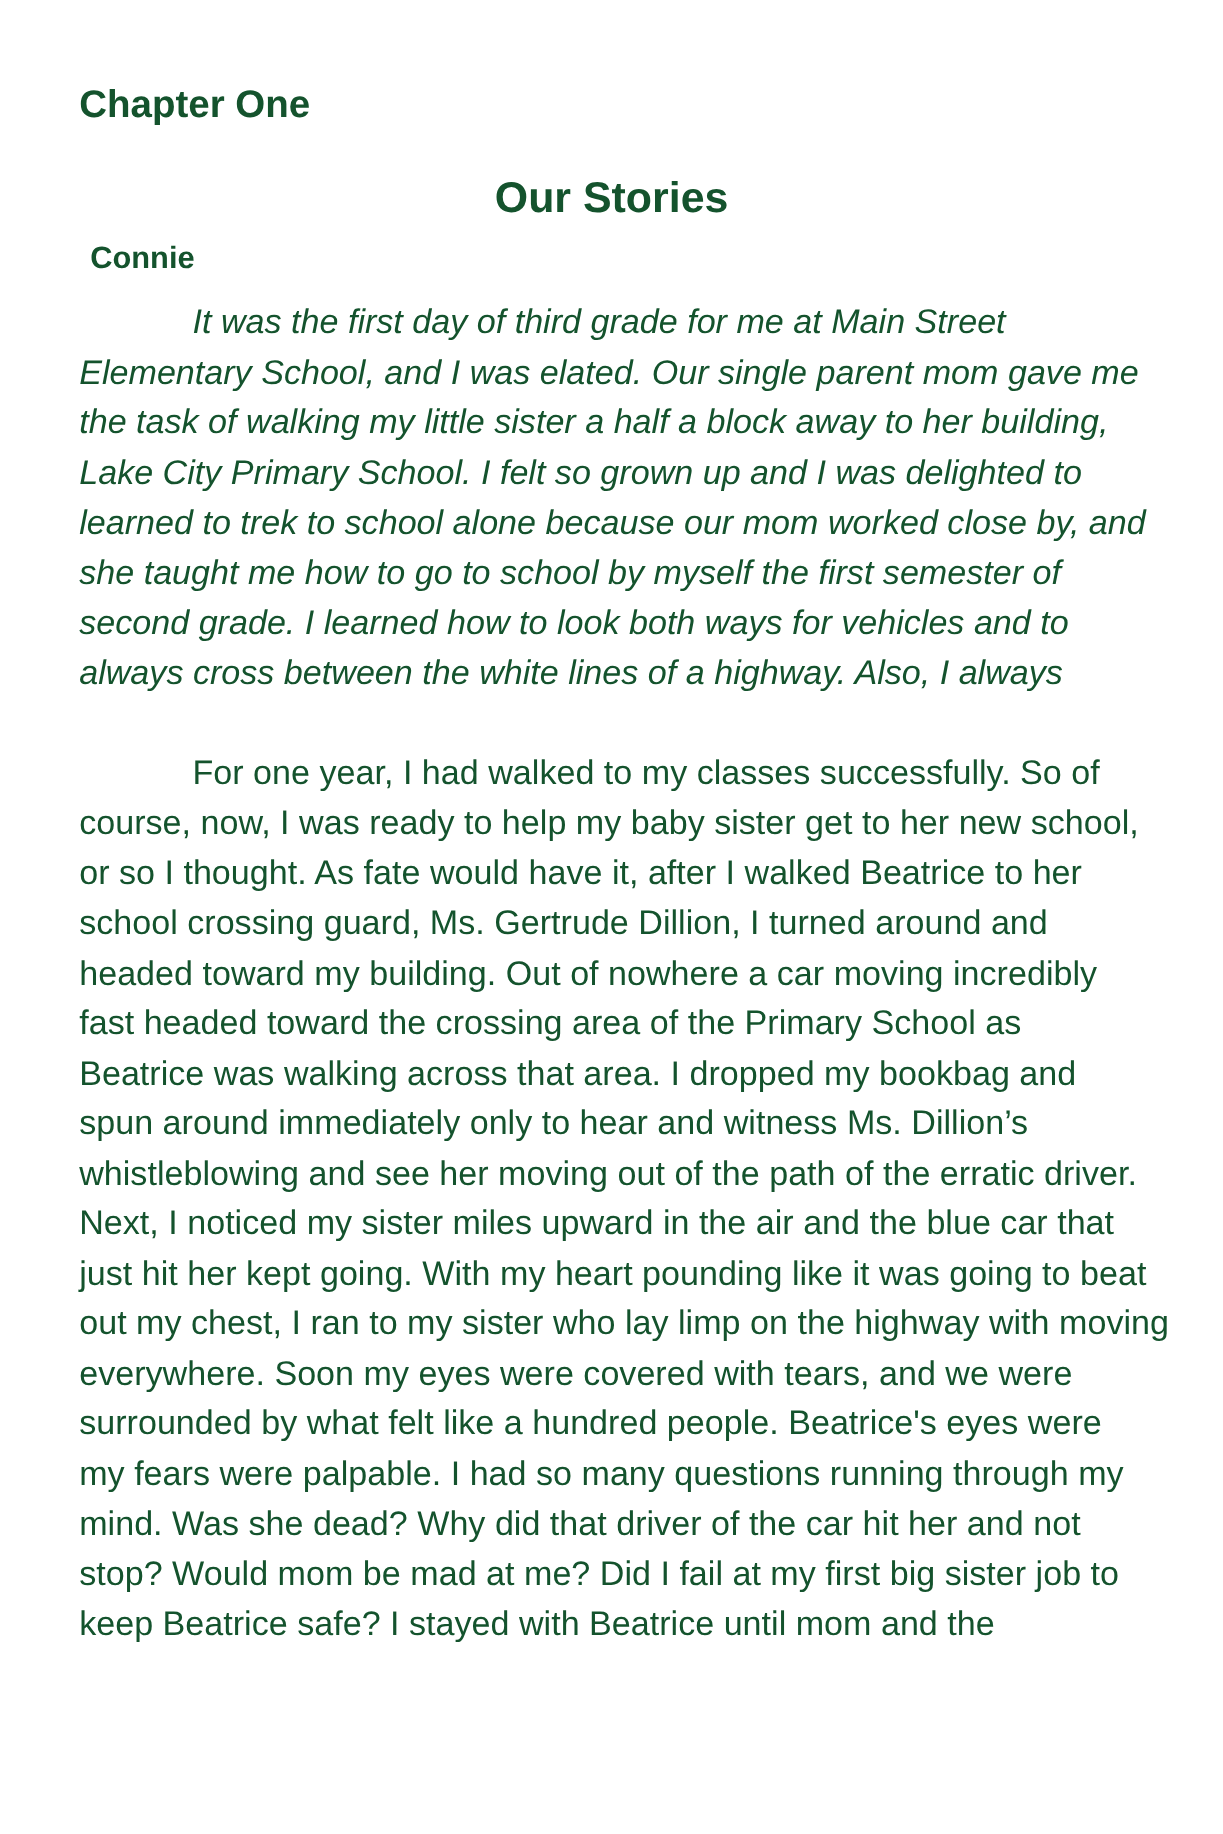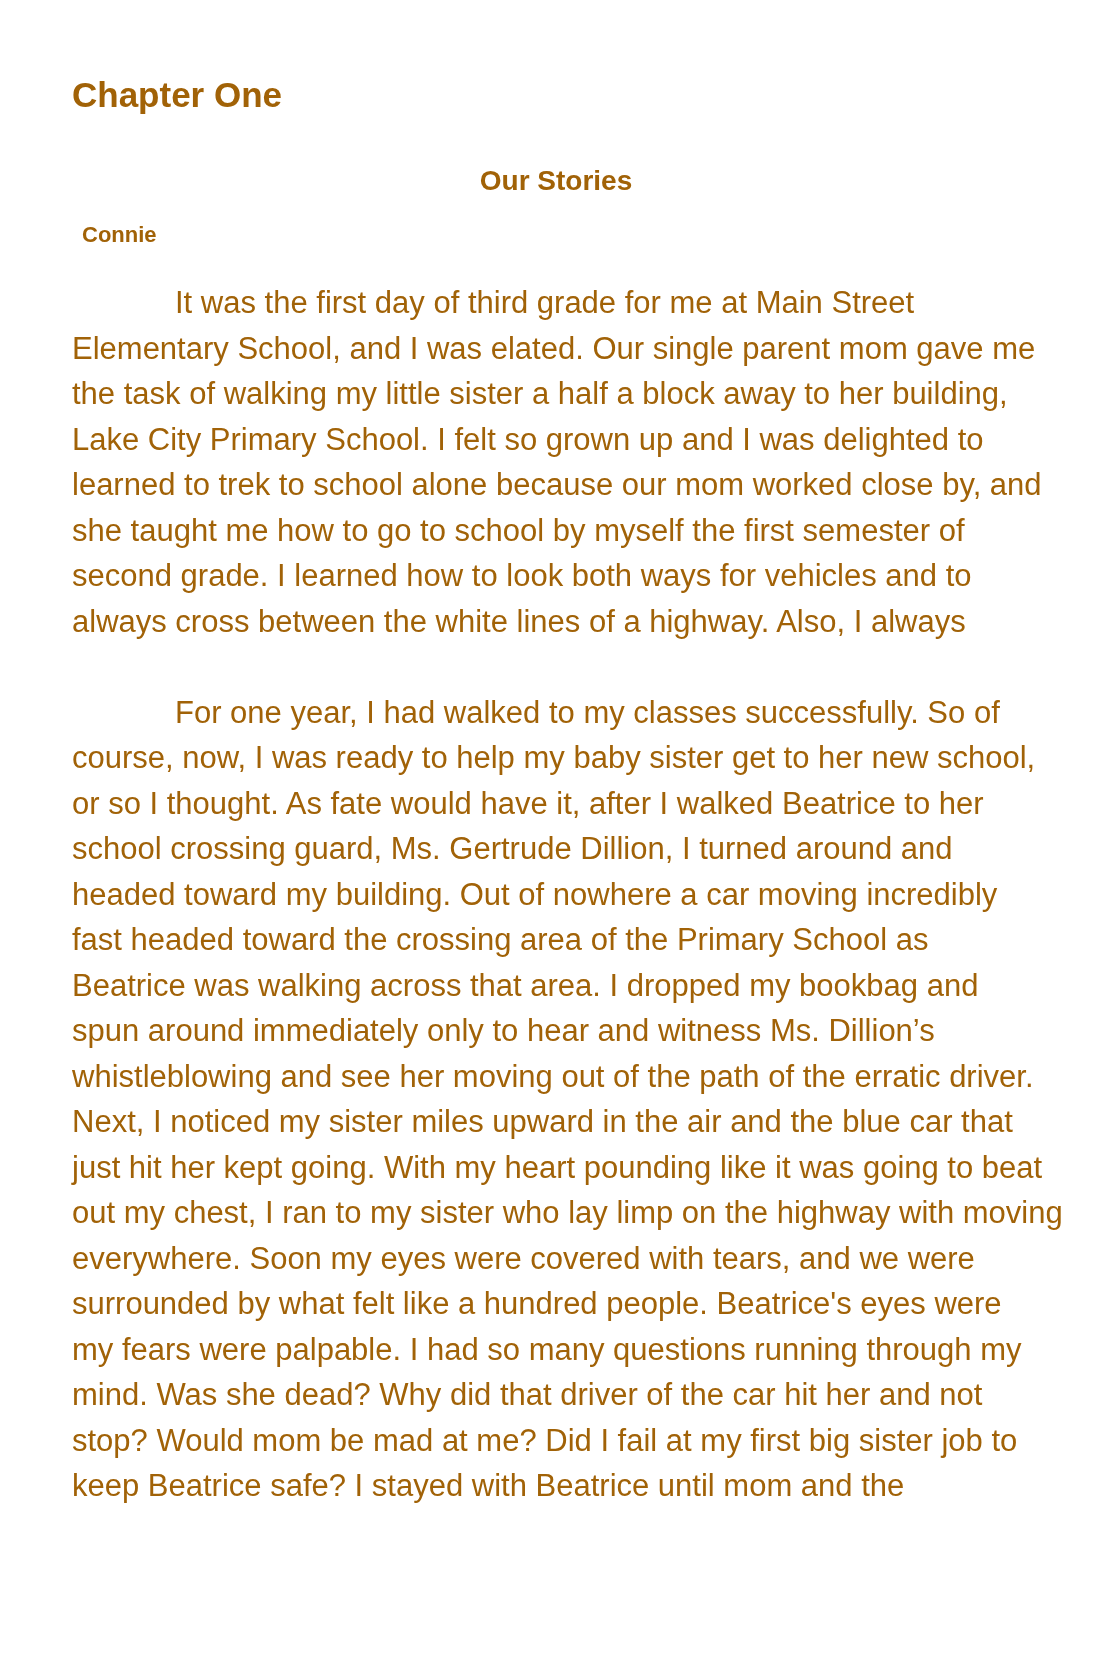--- a/index.html
+++ b/index.html
@@ -6,51 +6,51 @@
     margin: 0;
     padding: 0;
     background: #ffffff;
   }
   .page {
     position: relative;
     width: 1112px;
     height: 1667px;
     box-sizing: border-box;
     background: #ffffff;
-    color: #a16207;
+    color: #14532d;
     padding: 76px 72px 0 72px;
     font-family: "Liberation Sans", sans-serif;
     overflow: hidden;
   }
   .chapter-heading {
     font-size: 35px;
     line-height: 38px;
     font-weight: bold;
     margin: 0;
   }
   .section-title {
-    font-size: 28px;
+    font-size: 39px;
     line-height: 38px;
     font-weight: bold;
     text-align: center;
     margin: 48px 0 0 0;
   }
   .author-subheading {
-    font-size: 22px;
+    font-size: 28px;
     line-height: 34px;
     font-weight: bold;
     margin: 18px 0 0 0;
     padding-left: 10px;
   }
   .body-paragraph {
     font-size: 31px;
     line-height: 45.5px;
     margin: 0;
   }
-  .body-paragraph.p1 { margin-top: 28px; }
+  .body-paragraph.p1 { margin-top: 18px; font-style: italic; }
   .body-paragraph.p2 { margin-top: 45.5px; }
   .line {
     white-space: nowrap;
   }
   .line.first {
     padding-left: 103px;
   }
 </style>
 </head>
 <body>

